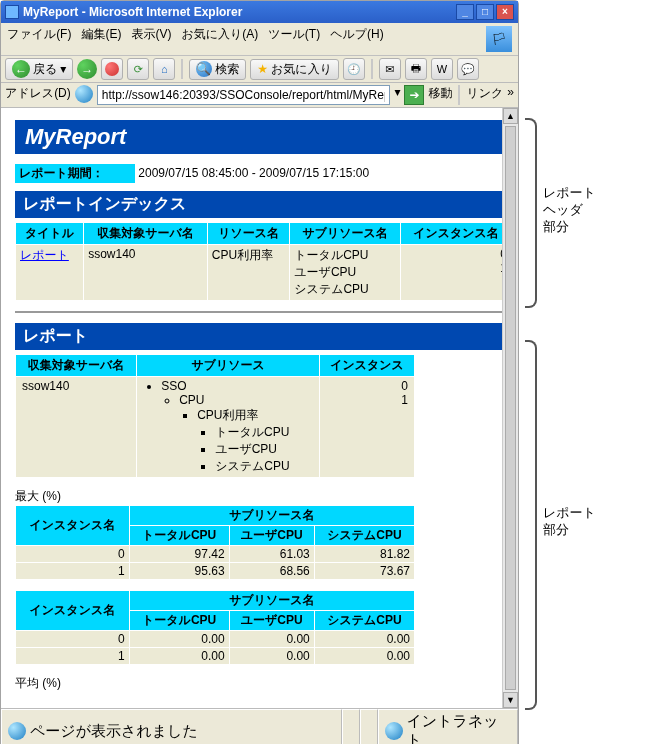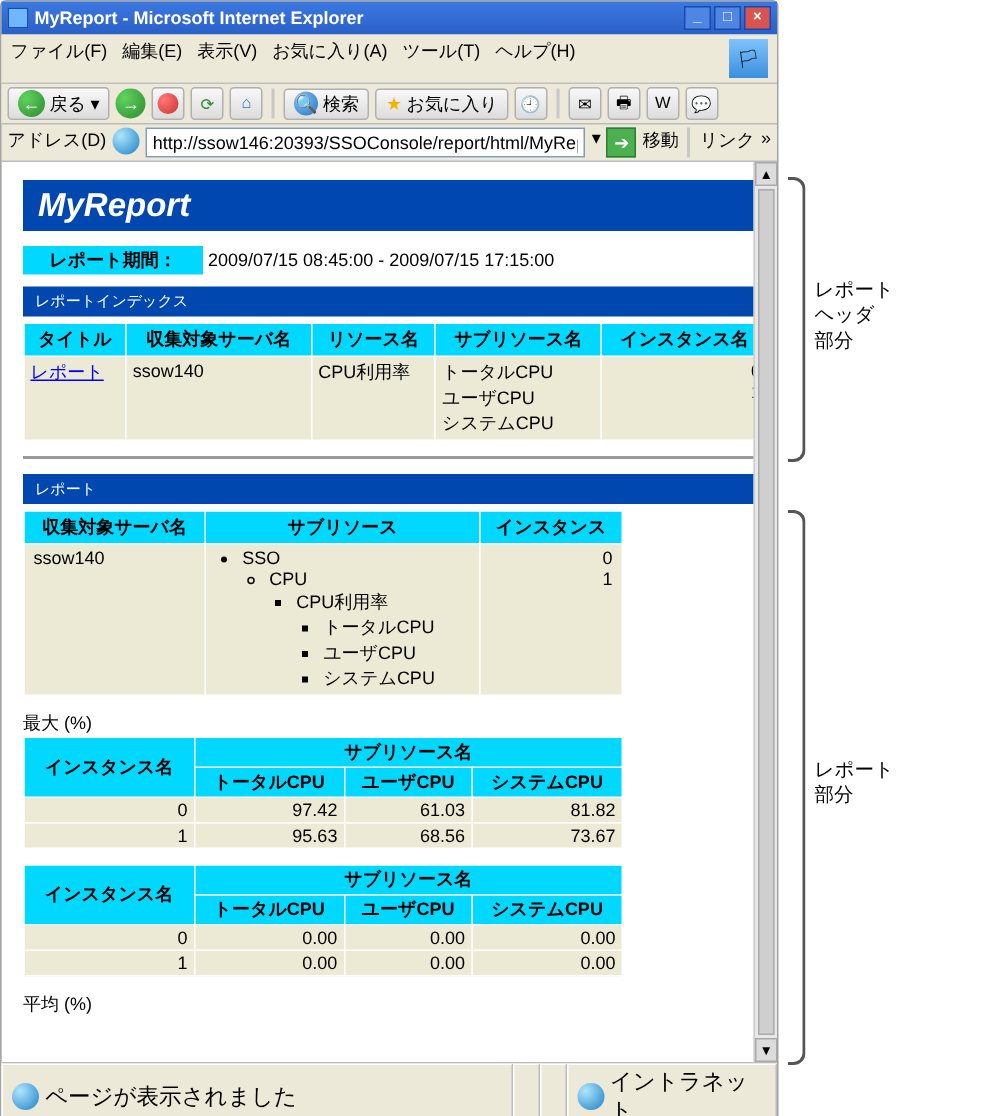--- a/index.html
+++ b/index.html
@@ -27,22 +27,22 @@
   .addrbar { display:flex; padding:2px 4px; border-bottom:1px solid #bbb; gap:4px; }
   .addrbar input { flex:1; height:20px; border:1px solid #7f9db9; padding:0 4px; font-family:inherit; font-size:12px; }
   .go-btn{width:20px;height:20px;background:#4caf50;color:#fff;display:flex;align-items:center;justify-content:center;border:1px solid #2e7d32;}
   .content { background:#fff; height:600px; overflow:auto; padding:12px 14px; position:relative; }
   .vscroll{position:absolute;right:0;top:0;bottom:0;width:16px;background:#e8e8e8;border-left:1px solid #ccc;}
   .vthumb{position:absolute;top:18px;bottom:18px;left:2px;right:2px;background:#cfcfcf;border:1px solid #aaa;}
   .varrow{position:absolute;left:0;right:0;height:16px;background:#dcdcdc;border:1px solid #aaa;text-align:center;font-size:9px;line-height:14px;}
   .varrow.top{top:0;} .varrow.bot{bottom:0;}
   .h-title{background:#0048b0;color:#fff;font-size:22px;font-weight:bold;font-style:italic;padding:4px 10px;margin-bottom:10px;}
   .kv-row{margin:2px 0;}
-  .kv-label{background:#00d8ff;font-weight:bold;padding:1px 4px;display:inline-block;min-width:120px;text-align:center;}
-  .sec-head{background:#0048b0;color:#fff;font-weight:normal;padding:3px 8px;margin:8px 0 4px;font-size:10px;}
+  .kv-label{background:#00d8ff;font-weight:bold;padding:1px 4px;display:inline-block;min-width:120px;text-align:left;}
+  .sec-head{background:#0048b0;color:#fff;font-weight:bold;padding:3px 8px;margin:8px 0 4px;font-size:16px;}
   table{border-collapse:collapse;}
   .idx-table{width:497px;}
   .idx-table th{background:#00d8ff;font-weight:bold;text-align:center;border:1px solid #fff;padding:2px 4px;}
   .idx-table td{background:#ecead5;border:1px solid #fff;padding:2px 4px;vertical-align:top;}
   .idx-table td.num{text-align:right;}
   .idx-table a{color:#00f;text-decoration:underline;}
   hr.sep-line{border:none;border-top:2px solid #999;margin:10px 0;}
   .sub-table{width:400px;}
   .sub-table th{background:#00d8ff;font-weight:bold;text-align:center;border:1px solid #fff;padding:2px 4px;}
   .sub-table td{background:#ecead5;border:1px solid #fff;padding:2px 6px;vertical-align:top;}

